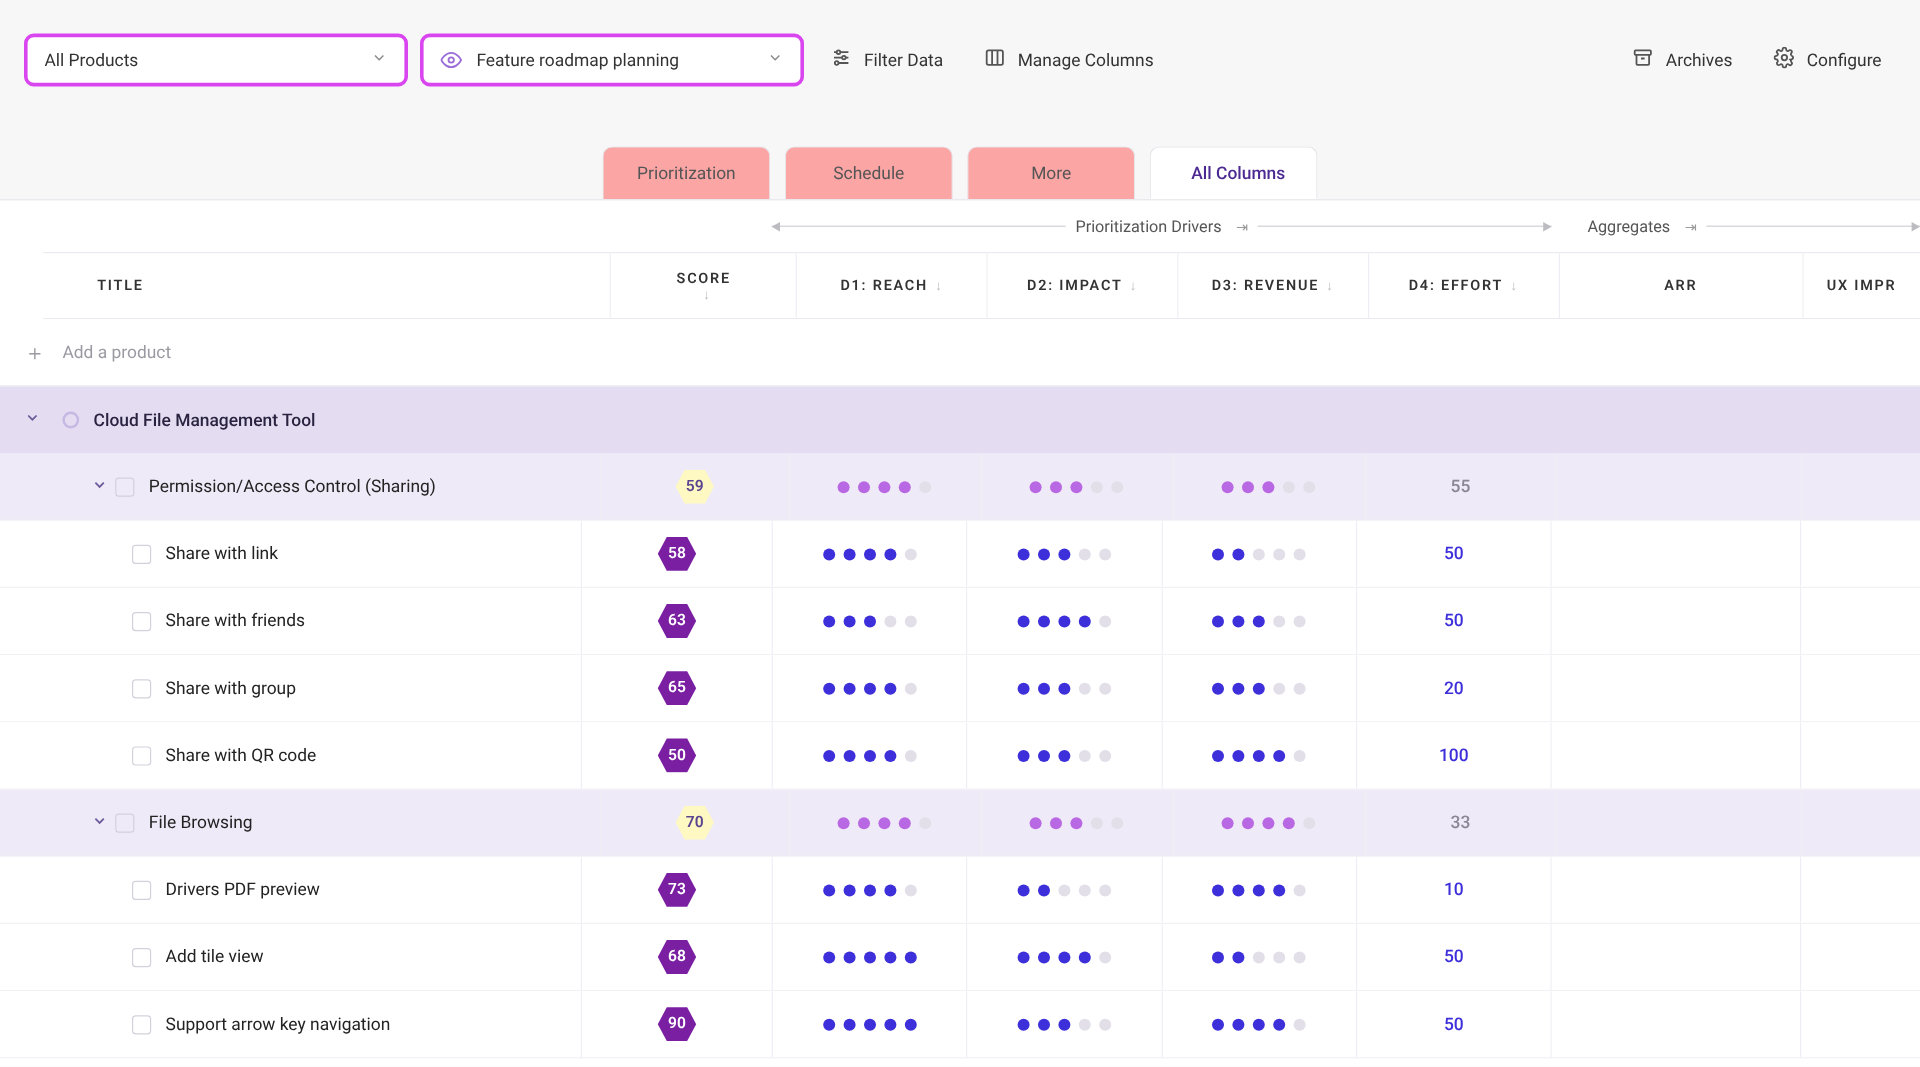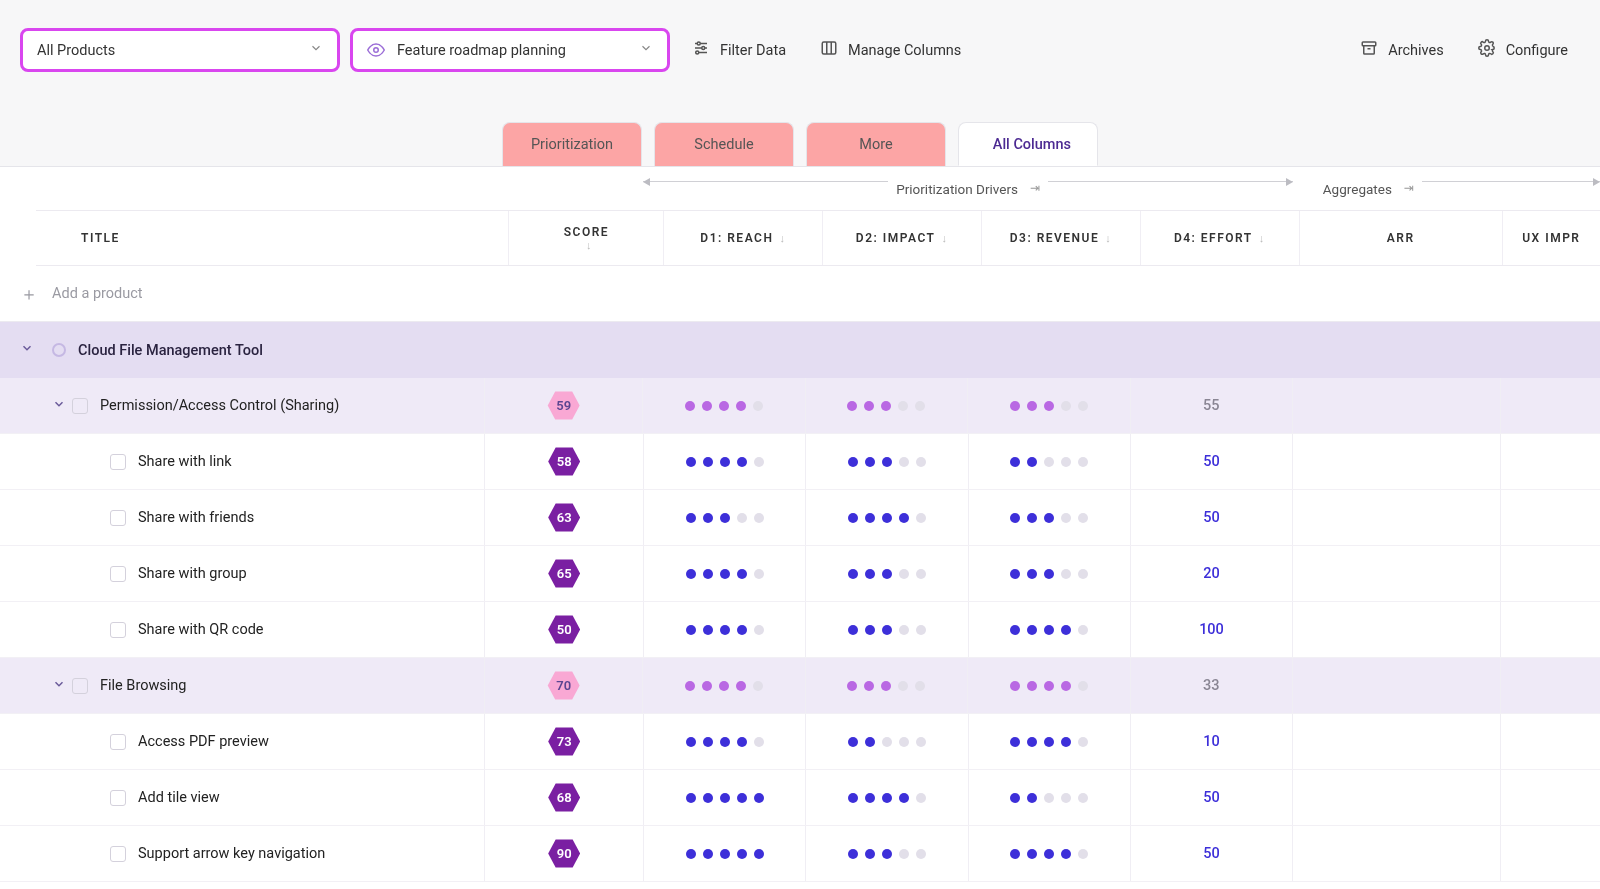--- a/index.html
+++ b/index.html
@@ -11,21 +11,21 @@
 .sel-w2 { width: 320px; }
 .chev { color: #888; }
 .eye { color: #9b6dd7; margin-right: 12px; display: inline-flex; }
 .tool { display: flex; align-items: center; gap: 10px; font-size: 14.5px; color: #333; cursor: pointer; padding: 0 12px; height: 44px; }
 .tool svg { color: #555; }
 .spacer { flex: 1; }
 .tabs { display: flex; justify-content: center; gap: 12px; padding-top: 30px; }
 .tab { background: #fca5a5; border: 1px solid #e5e5ea; border-radius: 8px 8px 0 0; border-bottom: none; height: 44px; min-width: 140px; display: flex; align-items: center; justify-content: center; font-size: 14.5px; color: #555; cursor: pointer; padding: 0 26px; }
 .tab.active { color: #4c2a92; font-weight: 500; border-bottom: 1px solid #fff; position: relative; z-index: 2; background:#fff;justify-content:flex-end; }
 .colgroups { background: #fff; border-top: 1px solid #e5e5ea; height: 44px; display: flex; align-items: center; position: relative; }
-.cg { display: flex; justify-content: center; gap: 8px; font-size: 13.5px; color: #555; position: relative; }
+.cg { display: flex; align-items: center; justify-content: center; gap: 8px; font-size: 13.5px; color: #555; position: relative; }
 .cg-line-l, .cg-line-r { height: 1px; background: #d0d0d5; flex: 1; position: relative; }
 .cg-line-l::before { content: ""; position: absolute; left: 0; top: -3px; border-right: 7px solid #bcbcc2; border-top: 4px solid transparent; border-bottom: 4px solid transparent; }
 .cg-line-r::after { content: ""; position: absolute; right: 0; top: -3px; border-left: 7px solid #bcbcc2; border-top: 4px solid transparent; border-bottom: 4px solid transparent; }
 .table { background: #fff; border-top: none; display: flex; flex-direction: column; overflow: hidden; flex: 1; }
 .thead, .trow { display: flex; align-items: stretch; }
 .thead { height: 56px; border-bottom: 1px solid #eceaf0; border-top: 1px solid #eceaf0; margin-left: 36px; }
 .trow { height: 56px; border-bottom: 1px solid #f2f0f5; }
 .cell { display: flex; align-items: center; border-right: 1px solid #f0eef4; padding: 0 14px; }
 .c-title  { width: 490px; }
 .c-score  { width: 160px; justify-content: center; flex-direction: column; }
@@ -36,28 +36,28 @@
 .c-arr    { width: 210px; justify-content: center; }
 .c-ux     { width: 100px; justify-content: center; border-right:none;}
 .th { font-size: 12px; font-weight: 600; letter-spacing: 1.5px; color: #333; text-transform: uppercase; }
 .th .sort { color: #bbb; margin-left: 6px; font-size: 11px; }
 .addrow { height: 56px; display: flex; align-items: center; padding-left: 20px; gap: 14px; color: #9a9aa2; font-size: 14.5px; cursor: pointer; background: #fff; border-bottom: 1px solid #eceaf0;}
 .plus { color: #9a9aa2; font-size: 18px; }
 .group-prod { background: #e4ddf2; height: 56px; display:flex; align-items:center; padding-left: 20px; gap: 12px; font-size: 14.5px; font-weight: 500; color: #2a2340;}
 .ring { width: 14px; height: 14px; border: 2px solid #c5b8e3; border-radius: 50%; }
 .group-feat { background: #efeaf7; }
 .leaf { background: #fff; }
-.indent1 { padding-left: 52px; }
+.indent1 { padding-left: 52px; margin-left: 24px; }
 .indent2 { padding-left: 110px; }
 .chkbx { width: 16px; height: 16px; border: 1.5px solid #d4d1dc; border-radius: 3px; margin-right: 12px; flex-shrink:0; }
 .title-txt { font-size: 14.5px; color: #222; }
 .chev-sm { color: #6a5a9a; margin-right: 6px; cursor:pointer; }
 .hex { width: 34px; height: 30px; display: flex; align-items: center; justify-content: center; font-size: 13px; font-weight: 600; color: #fff; clip-path: polygon(25% 3%, 75% 3%, 97% 50%, 75% 97%, 25% 97%, 3% 50%); }
 .hex.dark { background: #7a1fa2; }
-.hex.light { background: #f9a8d4; color: #5b4591; }
+.hex.light { background: #fef9c3; color: #5b4591; }
 .dots { display: flex; gap: 7px; }
 .dot { width: 10px; height: 10px; border-radius: 50%; }
 .d-on-b  { background: #3d2fd9; }
 .d-on-p  { background: #b968e3; }
 .d-off   { background: #e2dfe9; }
 .effort-num { font-size: 14.5px; font-weight: 500; }
 .eff-blue { color: #3d2fd9; }
 .eff-grey { color: #8a8694; }
 .cg-collapse { color:#999; font-size:12px; margin-left:4px;}
 </style>
@@ -460,21 +460,21 @@
           </div>
     <div class="cell c-d4">
             <span class="effort-num eff-grey">33</span>
           </div>
     <div class="cell c-arr"></div>
     <div class="cell c-ux"></div>
   </div>
   <div class="trow leaf">
     <div class="cell c-title indent2">
       <span class="chkbx"></span>
-      <span class="title-txt">Access PDF preview</span>
+      <span class="title-txt">Drivers PDF preview</span>
     </div>
     <div class="cell c-score">
             <span class="hex dark">73</span>
           </div>
     <div class="cell c-d">
             <span class="dots">
               <span class="dot d-on-b"></span>
               <span class="dot d-on-b"></span>
               <span class="dot d-on-b"></span>
               <span class="dot d-on-b"></span>

